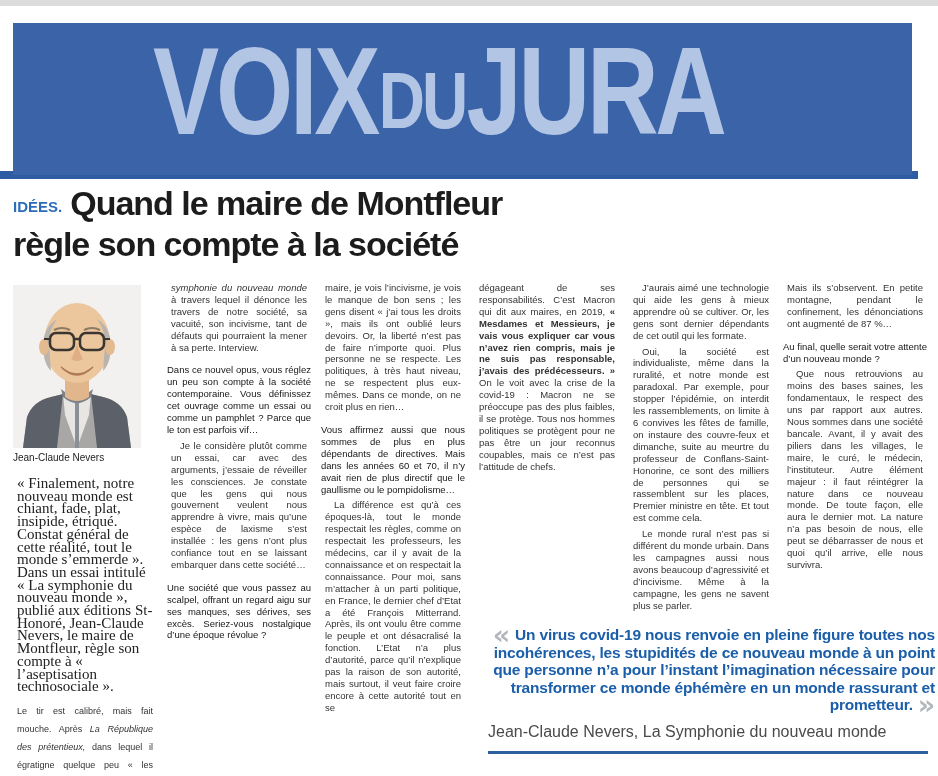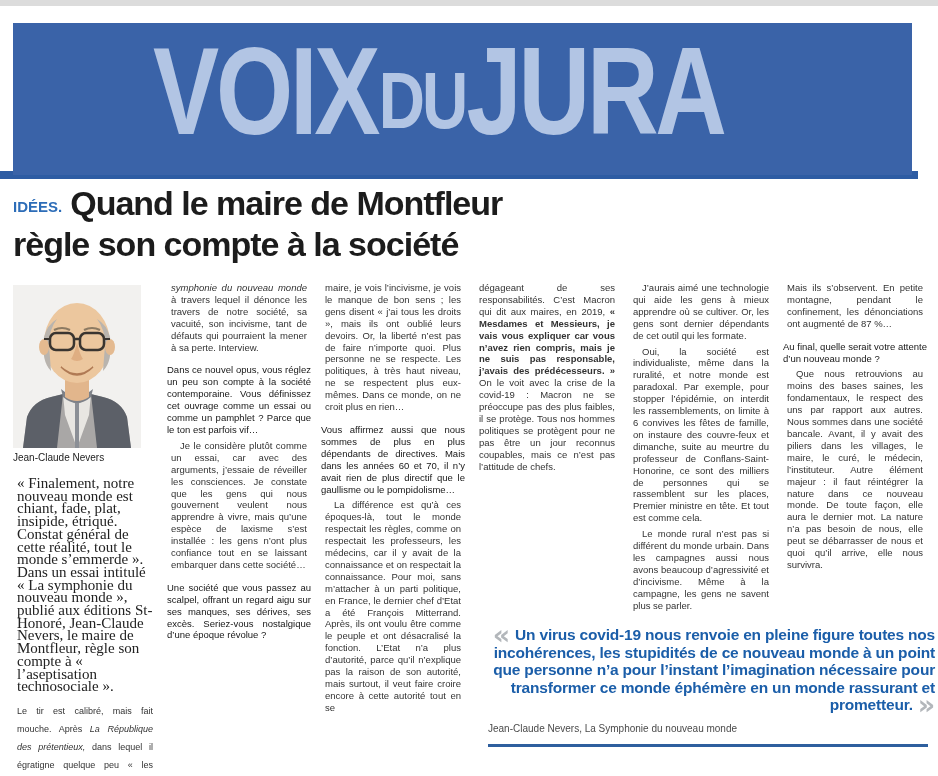--- a/index.html
+++ b/index.html
@@ -38,21 +38,21 @@
         text-align:left;color:#222;}
   .intro{font-size:9px;line-height:18px;margin-top:9px !important;}
 
   
   .pullquote{position:absolute;left:483px;top:618px;width:452px;height:158px;background:#ffffff;z-index:5;}
   .pq-text{margin:8px 0 0 0;text-align:right;font-weight:bold;color:#1b5ea9;
            font-size:15.5px;line-height:17.5px;letter-spacing:-0.2px;}
   .pq-mark{color:#b3b7bb;font-size:27px;line-height:0;vertical-align:-4px;font-family:"DejaVu Sans",sans-serif;}
   .pq-mark.open{margin-right:5px;}
   .pq-mark.close{margin-left:5px;}
-  .pq-attr{margin-top:9px;font-size:10px;color:#4a4a4a;text-align:left;padding-left:5px;}
+  .pq-attr{margin-top:9px;font-size:16px;color:#4a4a4a;text-align:left;padding-left:5px;}
   .pq-rule{margin-top:10px;margin-left:5px;width:440px;height:3px;background:#2e5f9e;}
 </style>
 </head>
 <body>
 
 <div class="page">
 
   <div class="top-edge"></div>
 
   <div class="masthead-rule"></div>

